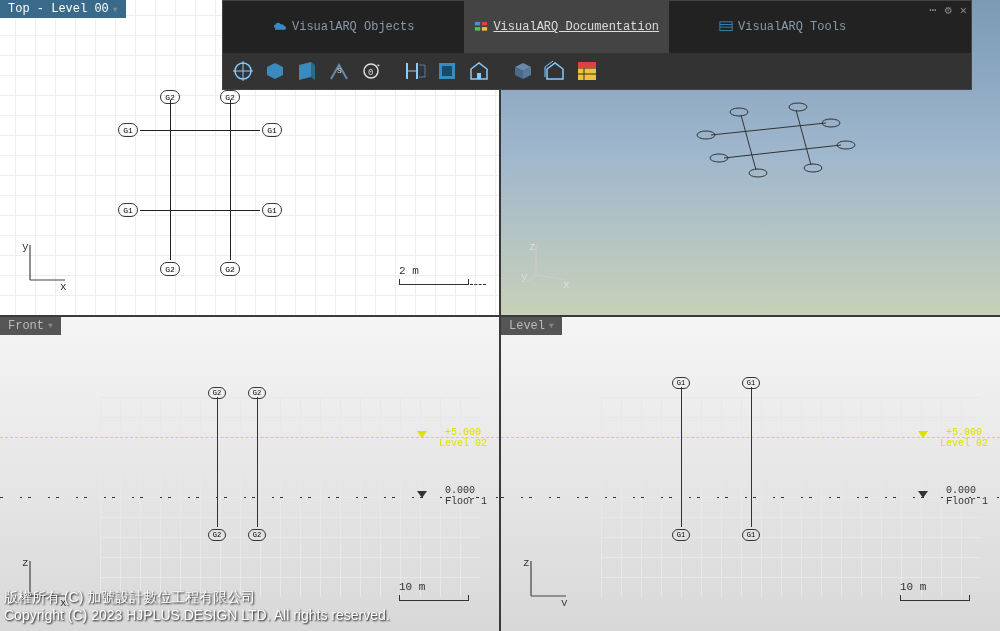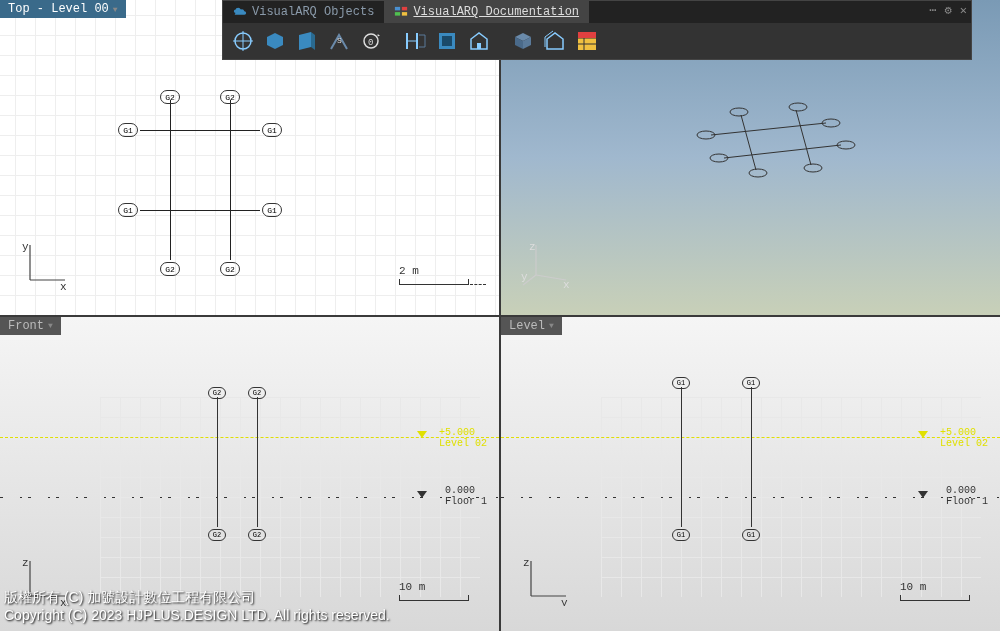--- a/index.html
+++ b/index.html
@@ -141,26 +141,27 @@
   border: 1px solid #444;
   z-index: 50;
 }
 .tab-row {
   display: flex;
   background: #222;
   font-size: 12px;
   position: relative;
 }
 .tab {
-  padding: 4px 10px;
+  padding: 19px 10px;
   color: #8a9aaa;
   display: flex;
   align-items: center;
   gap: 5px;
   cursor: pointer;
+  margin-left: 40px;
 }
 .tab.active {
   background: #444;
   color: #ddd;
   text-decoration: underline;
 }
 .tab-icon { width: 14px; height: 12px; display: inline-block; }
 .tab-extras {
   position: absolute;
   right: 4px;
@@ -209,21 +210,21 @@
   border: none;
   height: 1px;
   background-image: repeating-linear-gradient(to right, #333 0, #333 3px, transparent 3px, transparent 20px, #333 20px, #333 22px, transparent 22px, transparent 28px);
 }
 .level-label {
   position: absolute;
   right: 12px;
   font-size: 10px;
   line-height: 1.1;
 }
-.level-label-yellow { color: #e0e000; }
+.level-label-yellow { color: #e0e000; text-align: center; }
 .level-label-gray { color: #333; }
 .level-marker {
   position: absolute;
   width: 0; height: 0;
   border-left: 5px solid transparent;
   border-right: 5px solid transparent;
 }
 .level-marker-yellow { border-top: 7px solid #e0e000; }
 .level-marker-gray { border-top: 7px solid #333; }
 .elev-grid-line {
@@ -414,20 +415,28 @@
     </div>
     <div class="tab active">
       <span class="tab-icon"><svg viewBox="0 0 16 12">
             <rect x="1" y="1" width="6" height="4" fill="#4a90d0"></rect>
             <rect x="9" y="1" width="6" height="4" fill="#e04040"></rect>
             <rect x="1" y="7" width="6" height="4" fill="#50c050"></rect>
             <rect x="9" y="7" width="6" height="4" fill="#f0c040"></rect>
           </svg></span>
       <span>VisualARQ Documentation</span>
     </div>
+    <div class="tab">
+      <span class="tab-icon"><svg viewBox="0 0 16 12">
+            <rect x="1" y="1" width="14" height="10" fill="none" stroke="#3a8ac0"></rect>
+            <line x1="1" y1="4" x2="15" y2="4" stroke="#3a8ac0"></line>
+            <line x1="1" y1="7" x2="15" y2="7" stroke="#3a8ac0"></line>
+          </svg></span>
+      <span>VisualARQ Tools</span>
+    </div>
     <div class="tab-extras">
       <span>⋯</span>
       <span>⚙</span>
       <span>✕</span>
     </div>
   </div>
   <div class="tool-row">
     <div class="tool-btn">
         <svg viewBox="0 0 24 24">
           <circle cx="12" cy="12" r="8" fill="none" stroke="#8cf" stroke-width="1.5"></circle>

